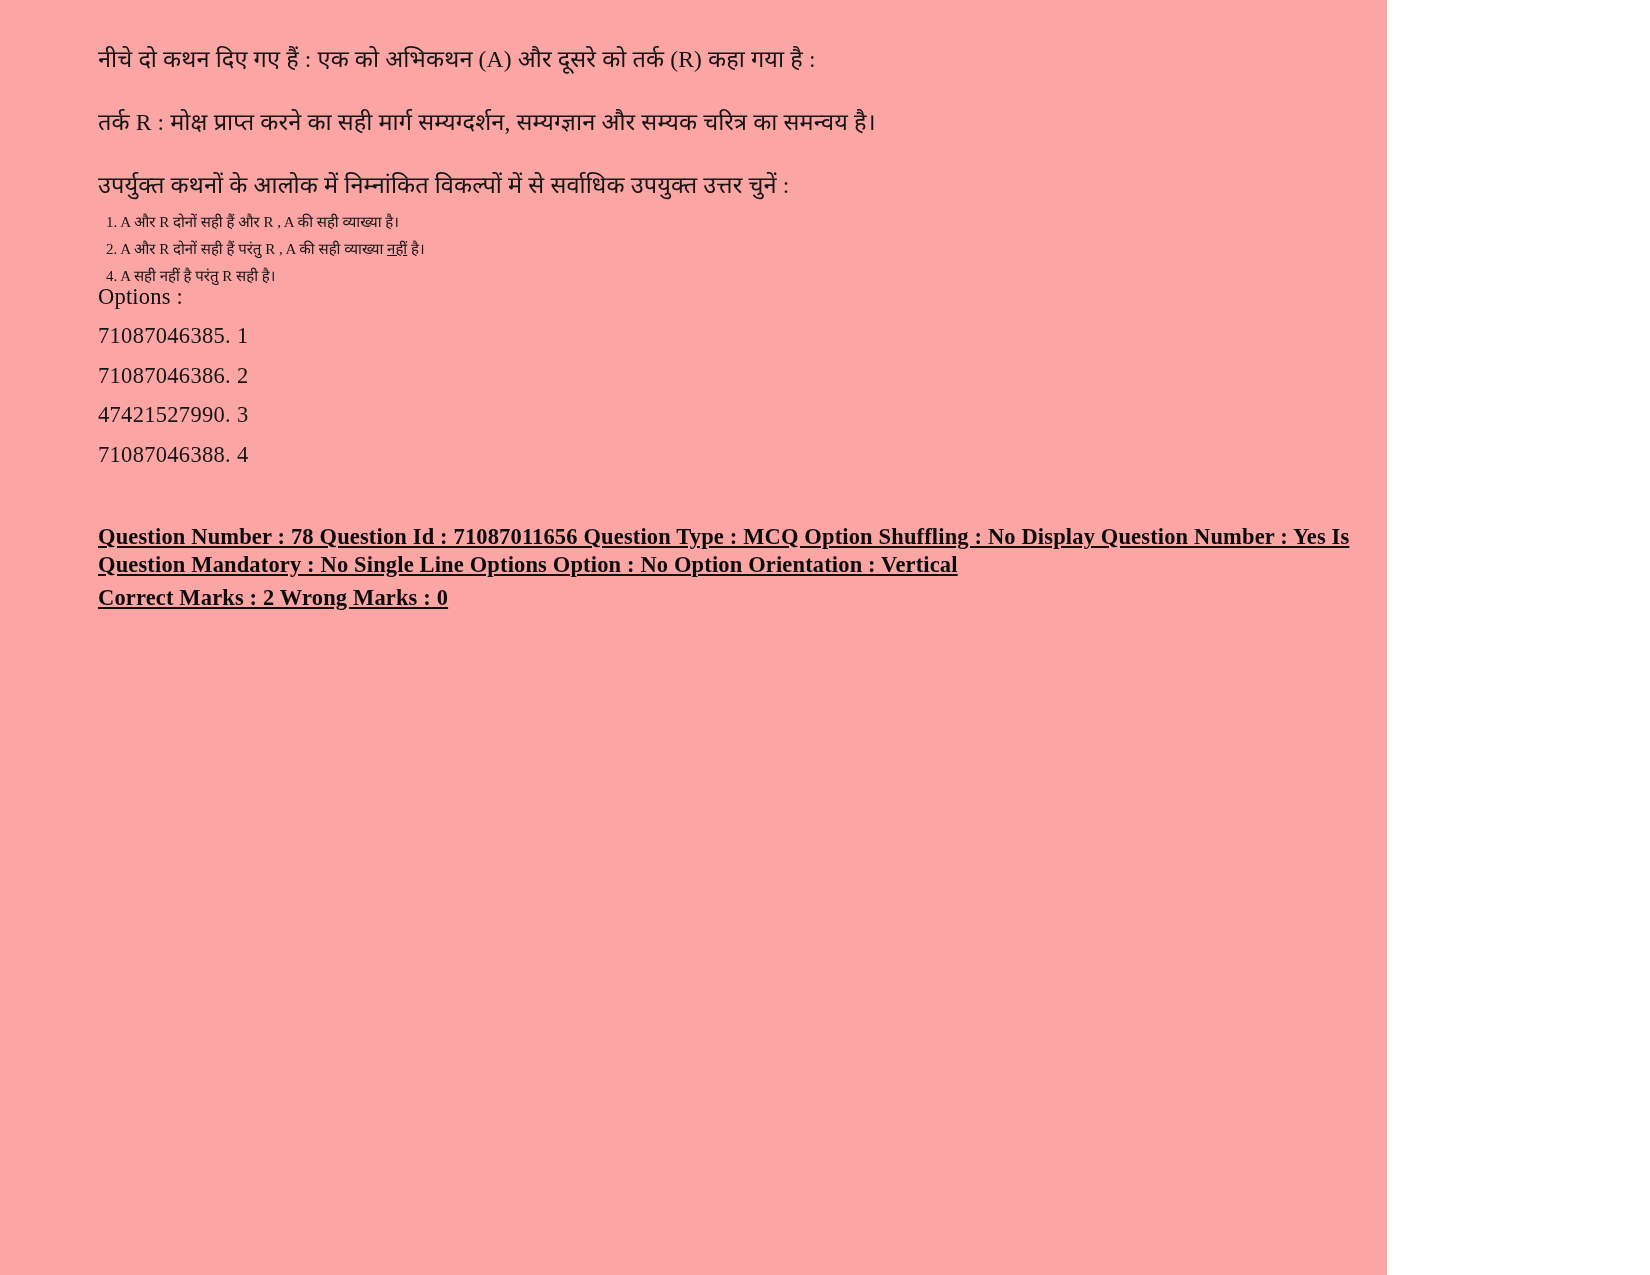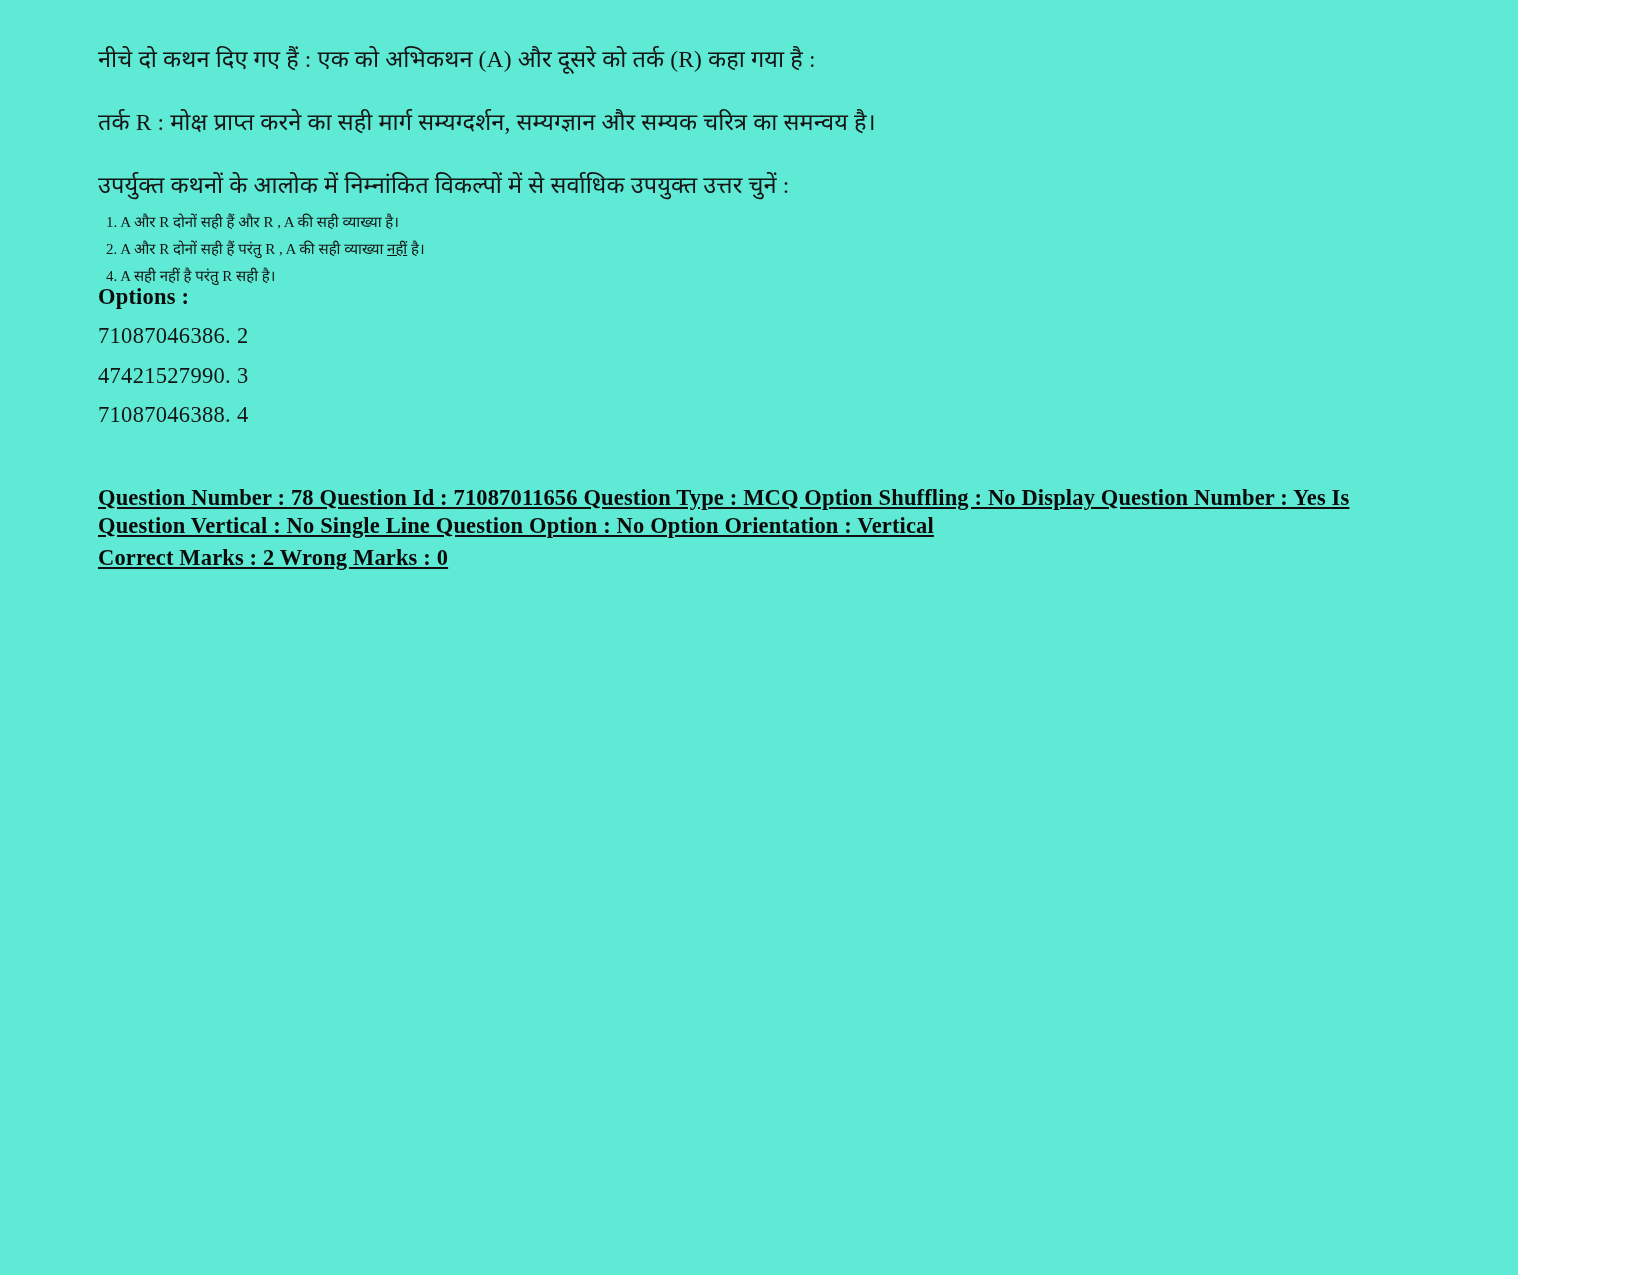--- a/index.html
+++ b/index.html
@@ -13,23 +13,23 @@
     position: relative;
     font-family: "Liberation Serif", "DejaVu Serif", serif;
     color: #101010;
     overflow: hidden;
   }
 
   #page {
     position: absolute;
     left: 0;
     top: 0;
-    width: 1518px;
+    width: 1387px;
     height: 1275px;
-    background: #5eead4;
+    background: #fca5a5;
   }
 
   .content {
     position: absolute;
     left: 98px;
     top: 44px;
     width: 1470px;
   }
 
   
@@ -72,21 +72,21 @@
     font-family: "Liberation Serif", "DejaVu Serif", serif;
   }
   .u {
     text-decoration: underline;
     text-underline-offset: 1px;
   }
 
   
   .options-head {
     font-size: 22.5px;
-    font-weight: bold;
+    font-weight: normal;
     color: #0b0b0b;
     margin: 16px 0 0 0;
     line-height: 1.0;
     letter-spacing: 0.2px;
   }
   .option-ids {
     margin: 0;
     padding: 0;
     list-style: none;
   }
@@ -144,25 +144,26 @@
       </li>
       <li class="choice-item">
         <span class="choice-num">4.</span>
         <span class="choice-text">A सही नहीं  है परंतु R सही है।</span>
       </li>
     </ol>
 
     <p class="options-head">Options :</p>
 
     <ul class="option-ids">
+      <li class="option-id">71087046385. 1</li>
       <li class="option-id">71087046386. 2</li>
       <li class="option-id">47421527990. 3</li>
       <li class="option-id">71087046388. 4</li>
     </ul>
 
     <div class="meta">
       <p class="meta-line">Question Number : 78 Question Id : 71087011656 Question Type : MCQ Option Shuffling : No Display Question Number : Yes Is</p>
-      <p class="meta-line second">Question Vertical : No Single Line Question Option : No Option Orientation : Vertical</p>
+      <p class="meta-line second">Question Mandatory : No Single Line Options Option : No Option Orientation : Vertical</p>
       <p class="meta-line third">Correct Marks : 2 Wrong Marks : 0</p>
     </div>
 
   </div>
 </div>
 
 </body></html>

